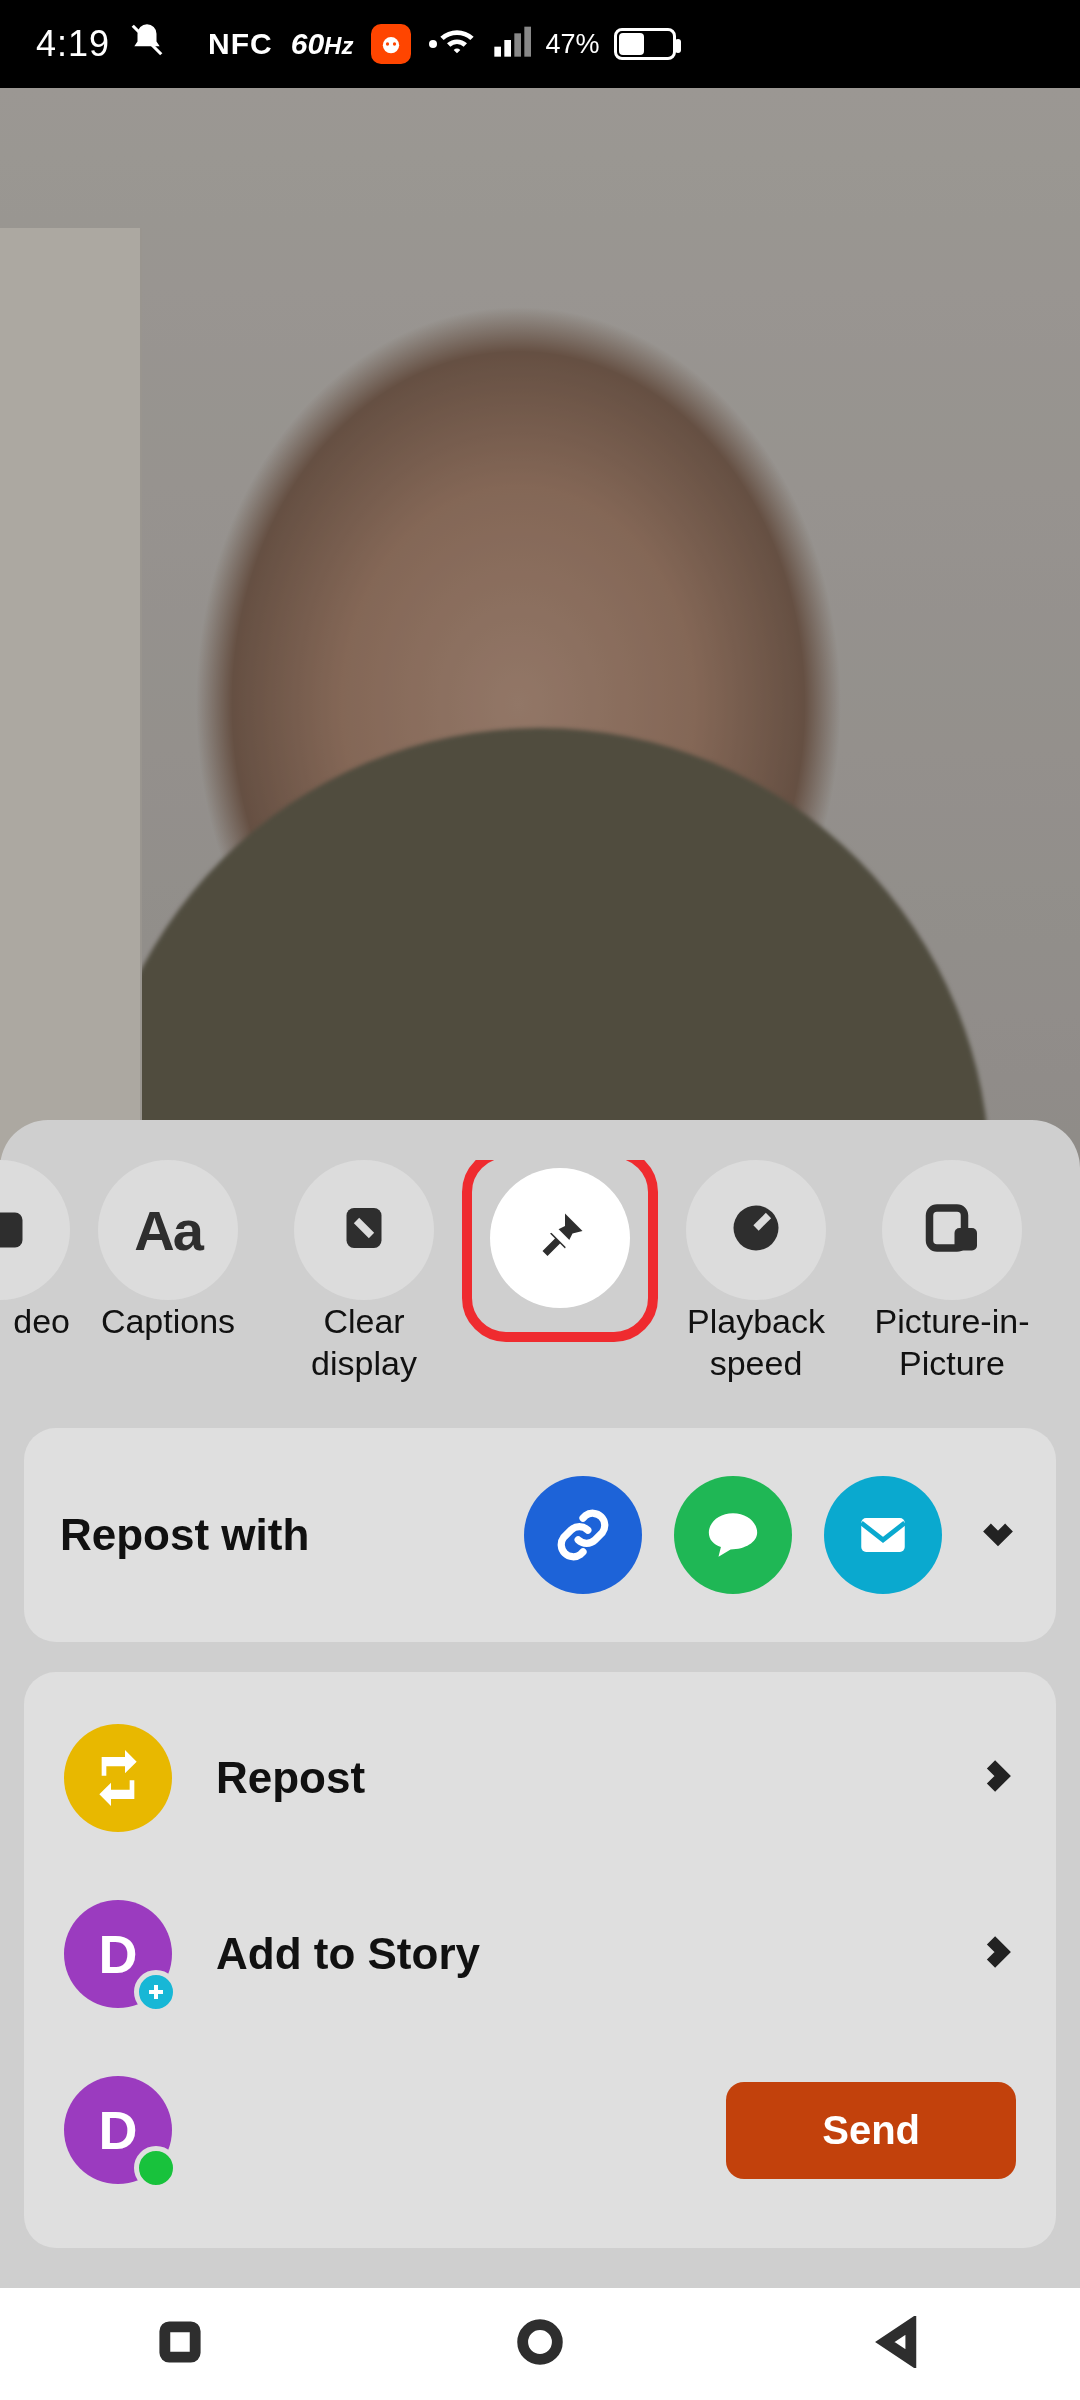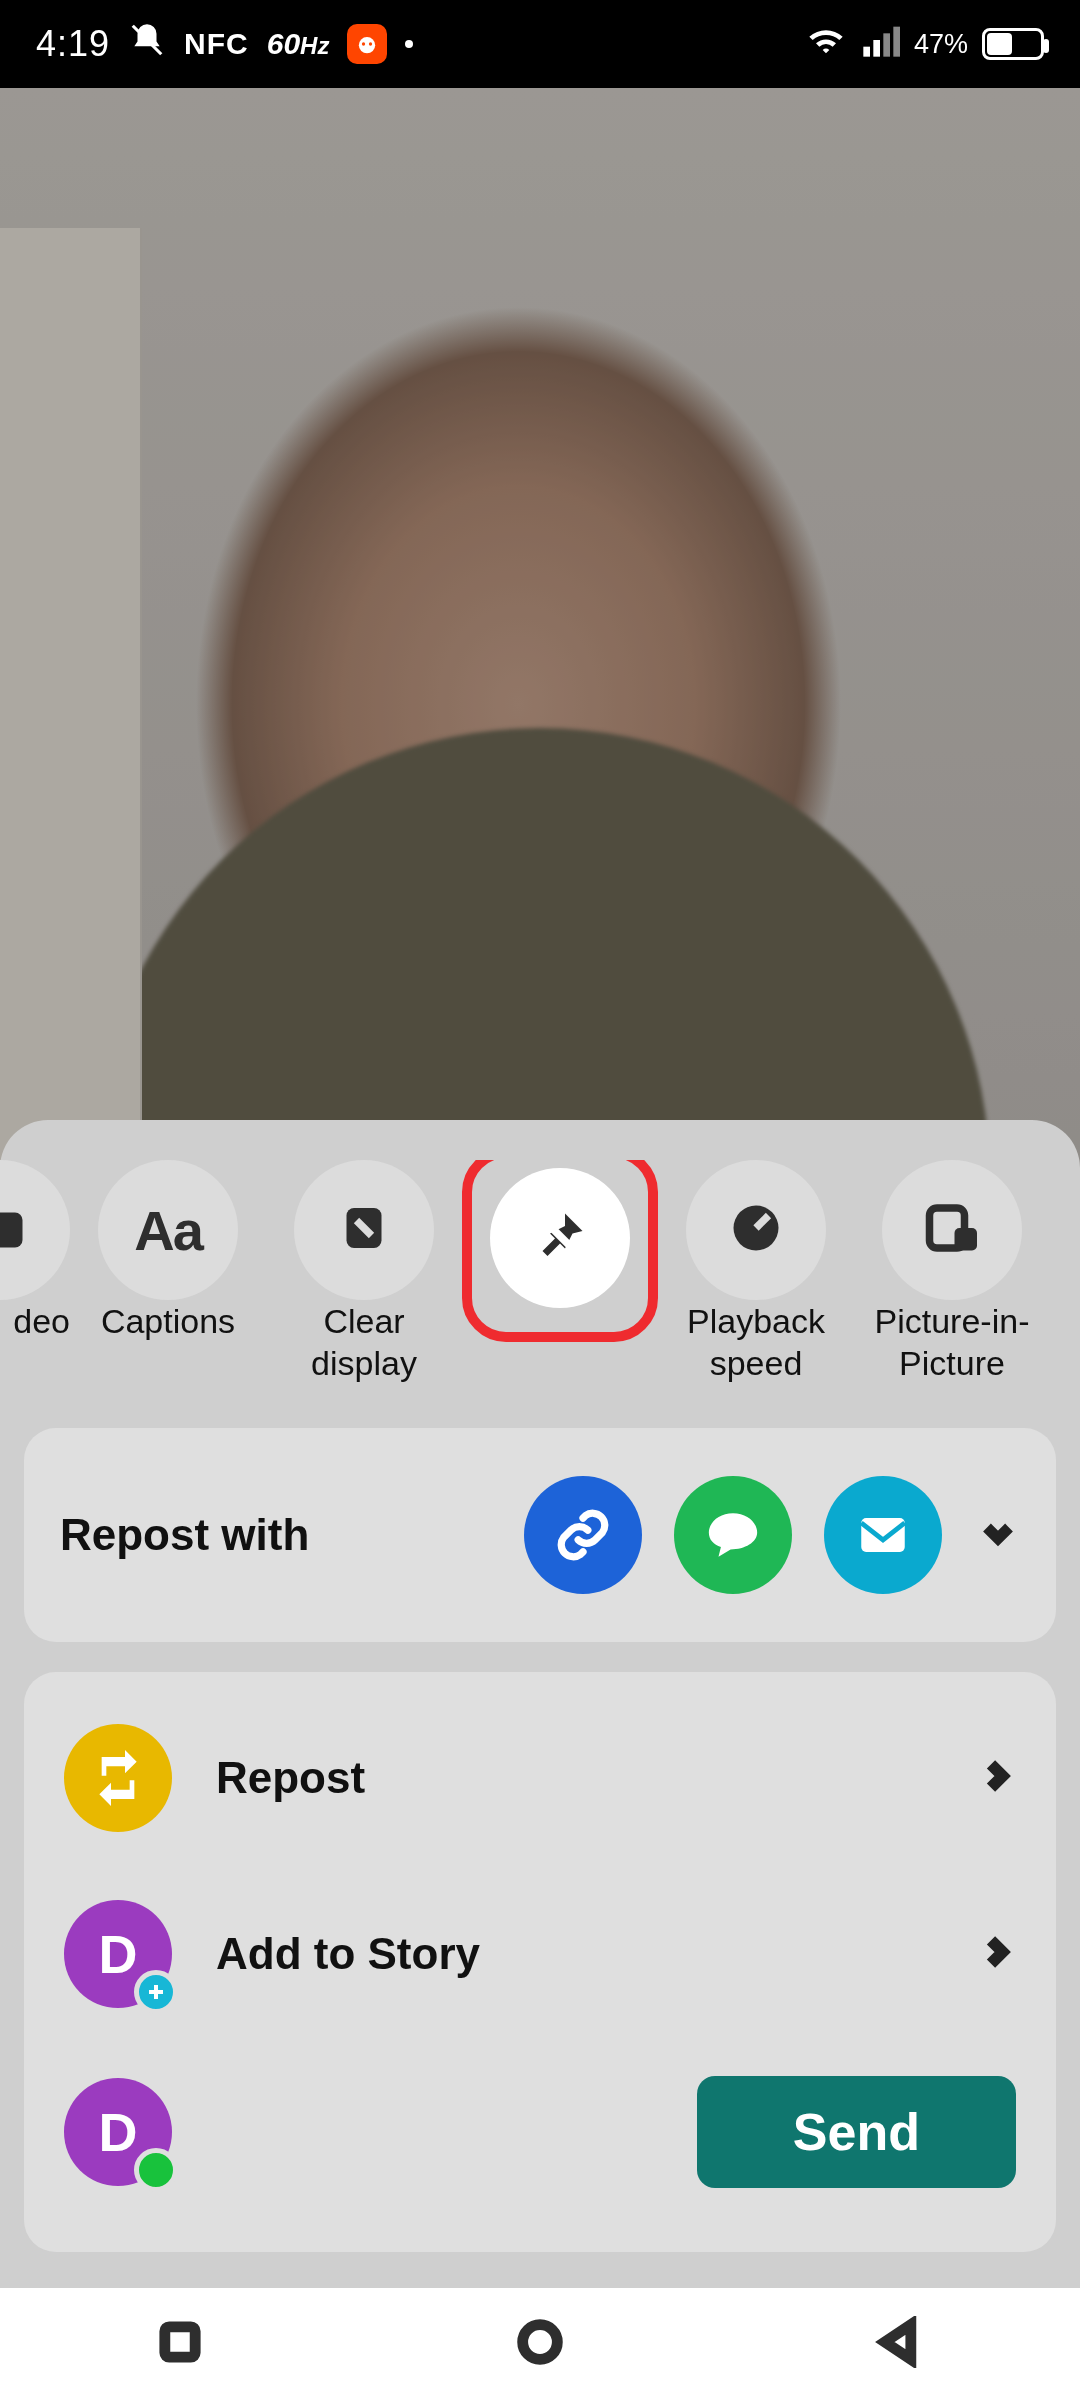--- a/index.html
+++ b/index.html
@@ -1,23 +1,23 @@
 <!DOCTYPE html>
 <html><head>
 <meta charset="utf-8">
 <style>
   * { box-sizing: border-box; margin: 0; padding: 0; }
   html, body { width: 1080px; height: 2400px; font-family: -apple-system, Helvetica, Arial, sans-serif; background:#000; overflow:hidden; }
   .screen { position:relative; width:1080px; height:2400px; background:#000; }
 
   
-  .status-bar { position:absolute; top:0; left:0; right:0; height:88px; display:flex; align-items:center; justify-content:space-between; padding:0 36px; color:#fff; font-size:34px; z-index:50;}
+  .status-bar { position:absolute; top:0; left:0; right:0; height:88px; display:flex; align-items:center; padding:0 36px; color:#fff; font-size:34px; z-index:50;}
   .status-left { display:flex; align-items:center; gap:18px; }
   .status-left .clock { font-weight:500; font-size:36px; letter-spacing:1px;}
-  .status-left .nfc { font-weight:700; font-size:30px; letter-spacing:1px;}
+  .status-left .nfc { font-weight:700; font-size:30px; letter-spacing:1px;margin-left:24px;}
   .status-left .hz  { font-weight:700; font-size:30px; font-style:italic;}
   .hzsub { font-size:24px; font-style:italic;}
   .status-left .app-badge { width:40px; height:40px; background:#ff4500; border-radius:10px; display:flex;align-items:center;justify-content:center;}
   .status-left .dot { width:8px; height:8px; background:#fff; border-radius:50%; }
   .status-right { display:flex; align-items:center; gap:14px; }
   .status-right .pct { font-size:27px; font-weight:500;}
   .battery { width:62px; height:32px; border:3px solid #fff; border-radius:8px; position:relative;}
   .battery:after{content:"";position:absolute;right:-8px;top:8px;width:6px;height:14px;background:#fff;border-radius:3px;}
   .battery .fill{position:absolute;left:2px;top:2px;bottom:2px;width:45%;background:#fff;border-radius:4px;}
 
@@ -65,21 +65,21 @@
   .row .avatar{ width:108px;height:108px;border-radius:54px; margin-right:44px; display:flex;align-items:center;justify-content:center; font-size:54px; font-weight:700; color:#fff; position:relative;}
   .av-yellow{ background:#e8b800;}
   .av-purple{ background:#9b3bbf;}
   .avatar .badge{ position:absolute; right:-6px; bottom:-6px; width:44px;height:44px;border-radius:22px; display:flex;align-items:center;justify-content:center; border:5px solid #dfdfdf;}
   .badge.plus{ background:#17b7d6;}
   .badge.online{ background:#18c23c;}
   .badge svg{width:24px;height:24px;fill:#fff;}
   .row .label{ font-size:44px; font-weight:600; color:#111; flex:1;}
   .row .chev svg{ width:40px;height:40px; stroke:#222; fill:none; stroke-width:7;}
   .row .redact { width:220px;height:36px;background:repeating-linear-gradient(90deg,#b7b7b7 0 10px,#d8d8d8 10px 20px);}
-  .send-btn{ background:#0f766e; color:#fff; font-size:52px; font-weight:700; padding:26px 96px; border-radius:18px; border:none;}
+  .send-btn{ background:#c2410c; color:#fff; font-size:40px; font-weight:700; padding:26px 96px; border-radius:18px; border:none;}
 
   
   .navbar{ position:absolute; left:0; right:0; bottom:0; height:112px; background:#fff; display:flex; align-items:center; justify-content:space-around;}
   .navbar svg{ width:52px; height:52px; fill:none; stroke:#2e2e2e; stroke-width:5;}
 </style>
 </head>
 <body>
 
 <div class="screen">
 

